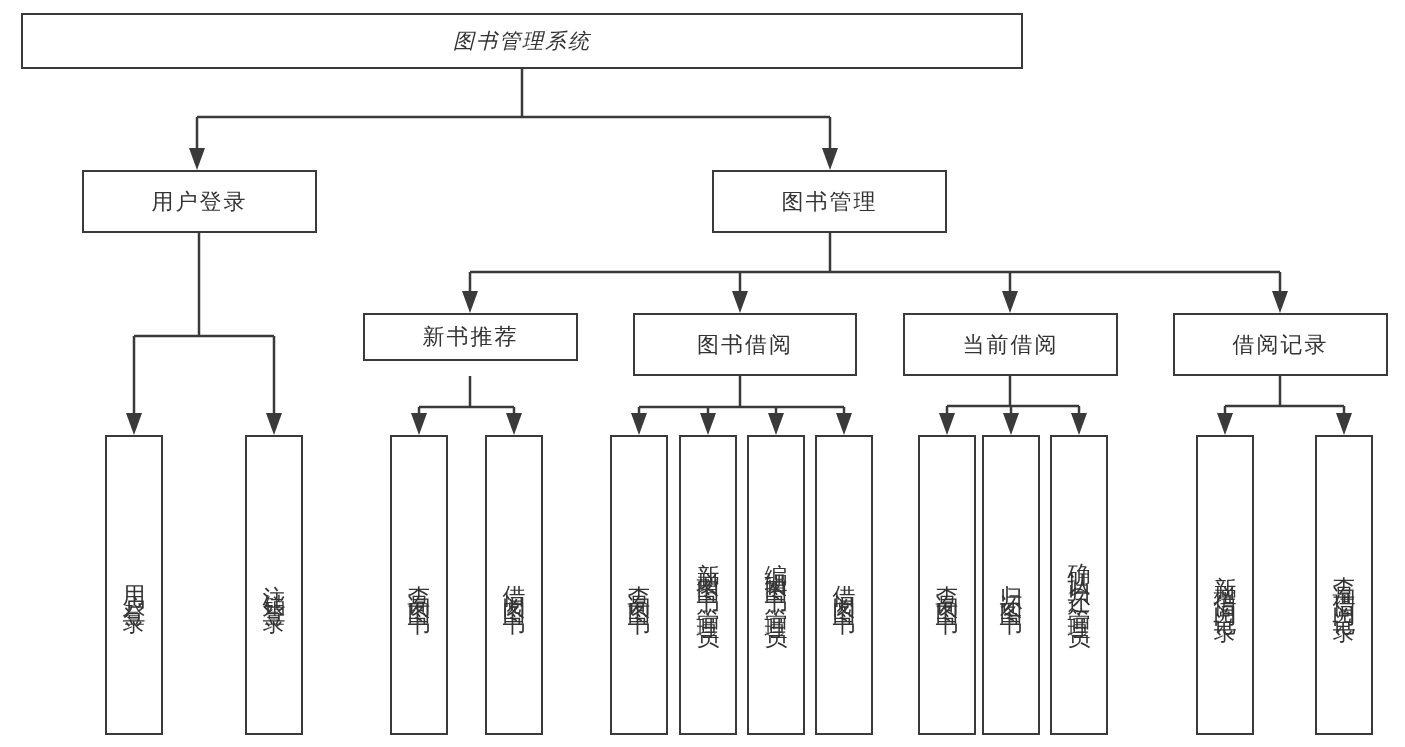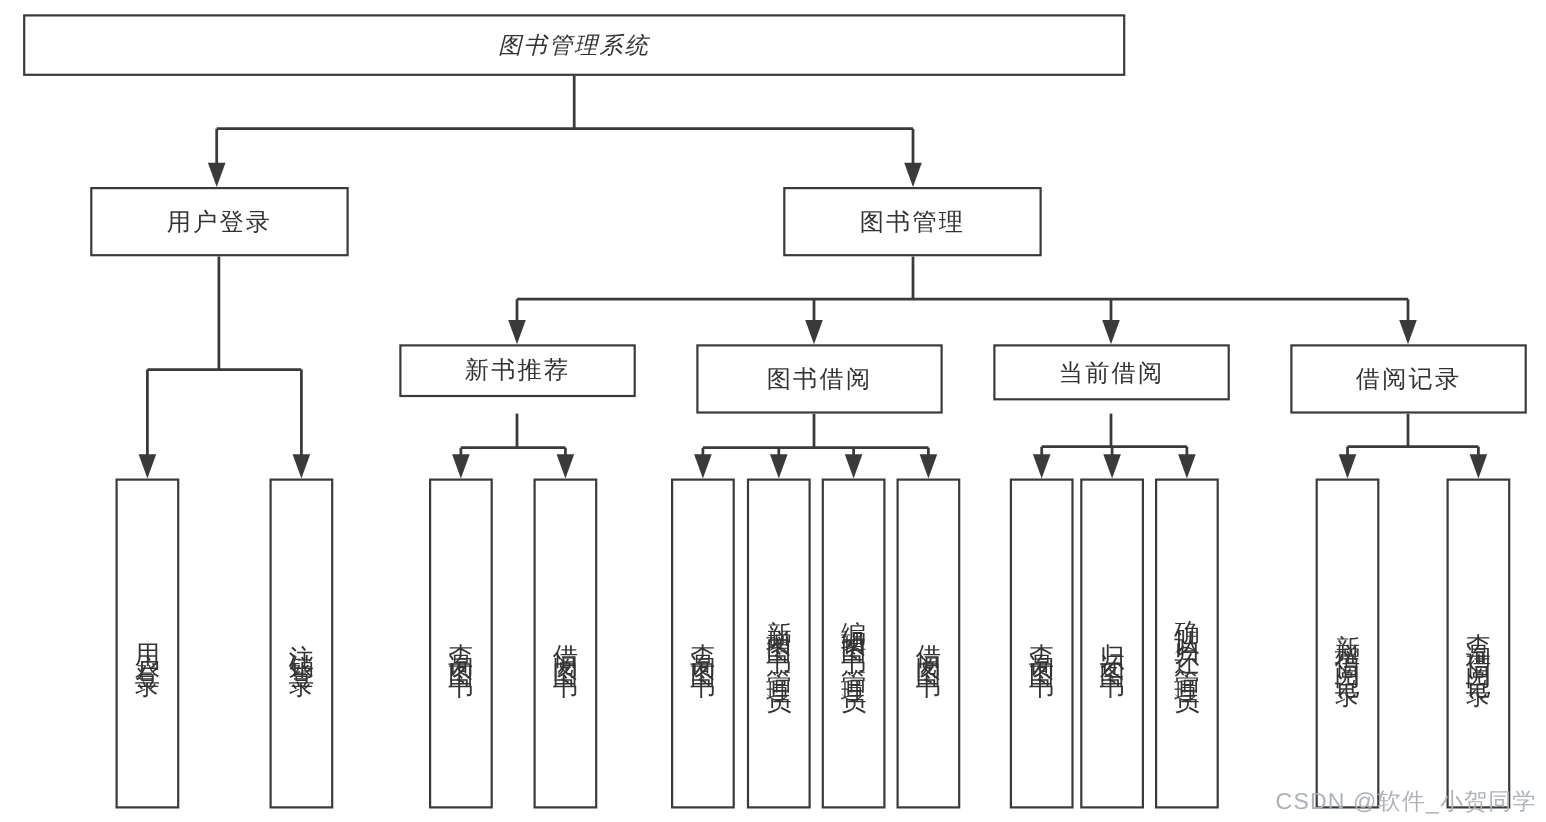--- a/index.html
+++ b/index.html
@@ -112,21 +112,21 @@
   <div class="box hbox" style="left:712px;top:170px;width:235px;height:63px">
     <span>图书管理</span>
   </div>
 
   <div class="box hbox" style="left:363px;top:313px;width:215px;height:48px">
     <span>新书推荐</span>
   </div>
   <div class="box hbox" style="left:633px;top:313px;width:224px;height:63px">
     <span>图书借阅</span>
   </div>
-  <div class="box hbox" style="left:903px;top:313px;width:215px;height:51px">
+  <div class="box hbox" style="left:903px;top:313px;width:215px;height:63px">
     <span>当前借阅</span>
   </div>
   <div class="box hbox" style="left:1173px;top:313px;width:215px;height:63px">
     <span>借阅记录</span>
   </div>
 
   <div class="box vbox" style="left:105px;top:435px;width:58px;height:300px">
     <span>用户登录</span>
   </div>
   <div class="box vbox" style="left:245px;top:435px;width:58px;height:300px">
@@ -163,14 +163,13 @@
     <span>确认归还（管理员）</span>
   </div>
 
   <div class="box vbox" style="left:1196px;top:435px;width:58px;height:300px">
     <span>新增借阅记录</span>
   </div>
   <div class="box vbox" style="left:1315px;top:435px;width:58px;height:300px">
     <span>查询借阅记录</span>
   </div>
 
-  <div class="watermark">CSDN @软件_小贺同学</div>
 </div>
 
 </body></html>

